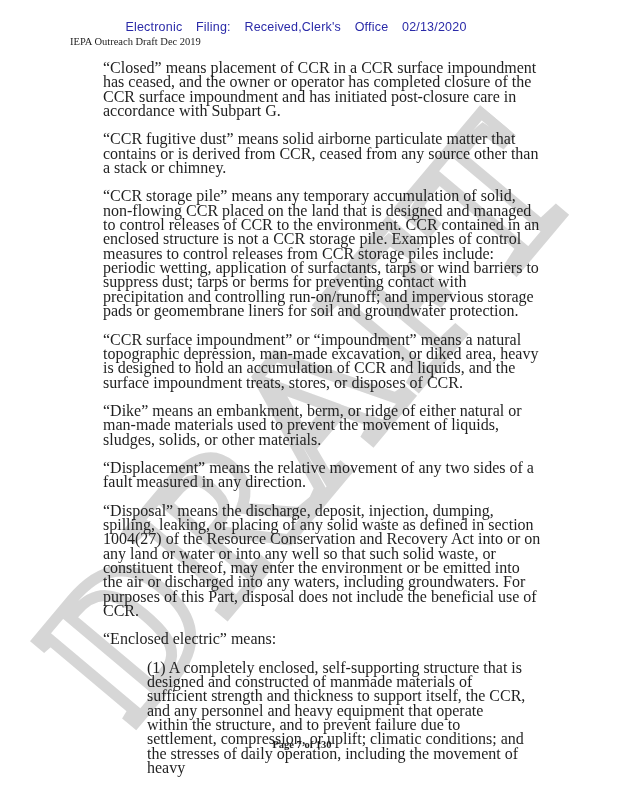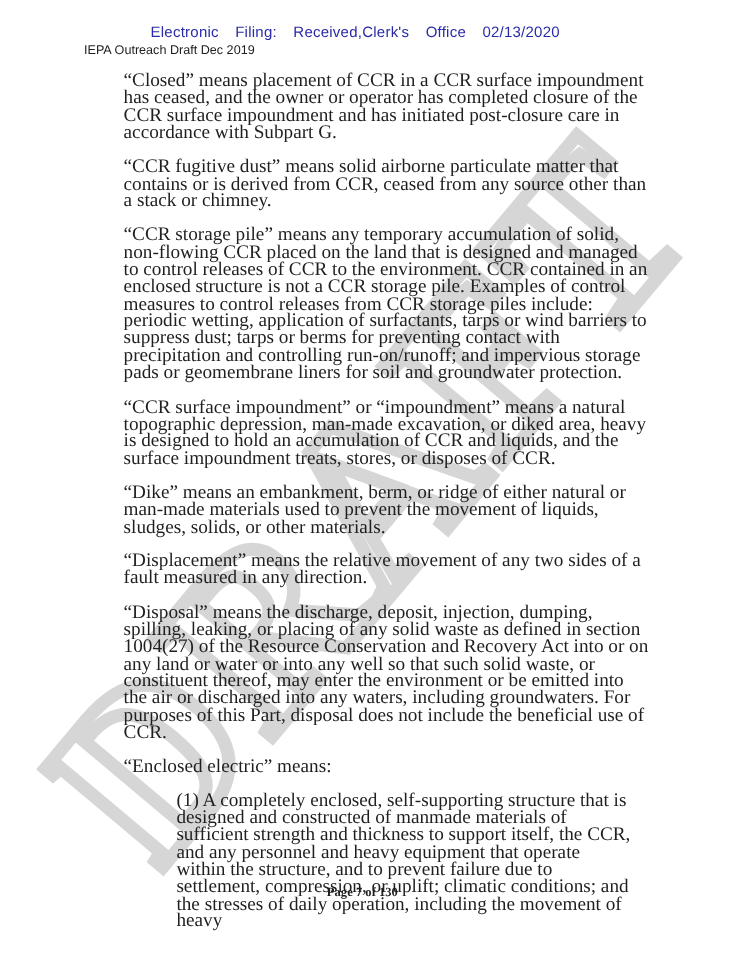--- a/index.html
+++ b/index.html
@@ -41,21 +41,21 @@
     color: #2a2aa8;
     word-spacing: 10px;
     letter-spacing: 0.2px;
     z-index: 2;
     white-space: nowrap;
   }
   .header-draft {
     position: absolute;
     top: 36px;
     left: 70px;
-    font-family: Liberation Sans, sans-serif;
+    font-family: Liberation Serif, serif;
     font-size: 10.5px;
     color: #1d1d1d;
     z-index: 2;
   }
   
   .body-text {
     position: absolute;
     top: 61px;
     left: 103px;
     width: 438px;

